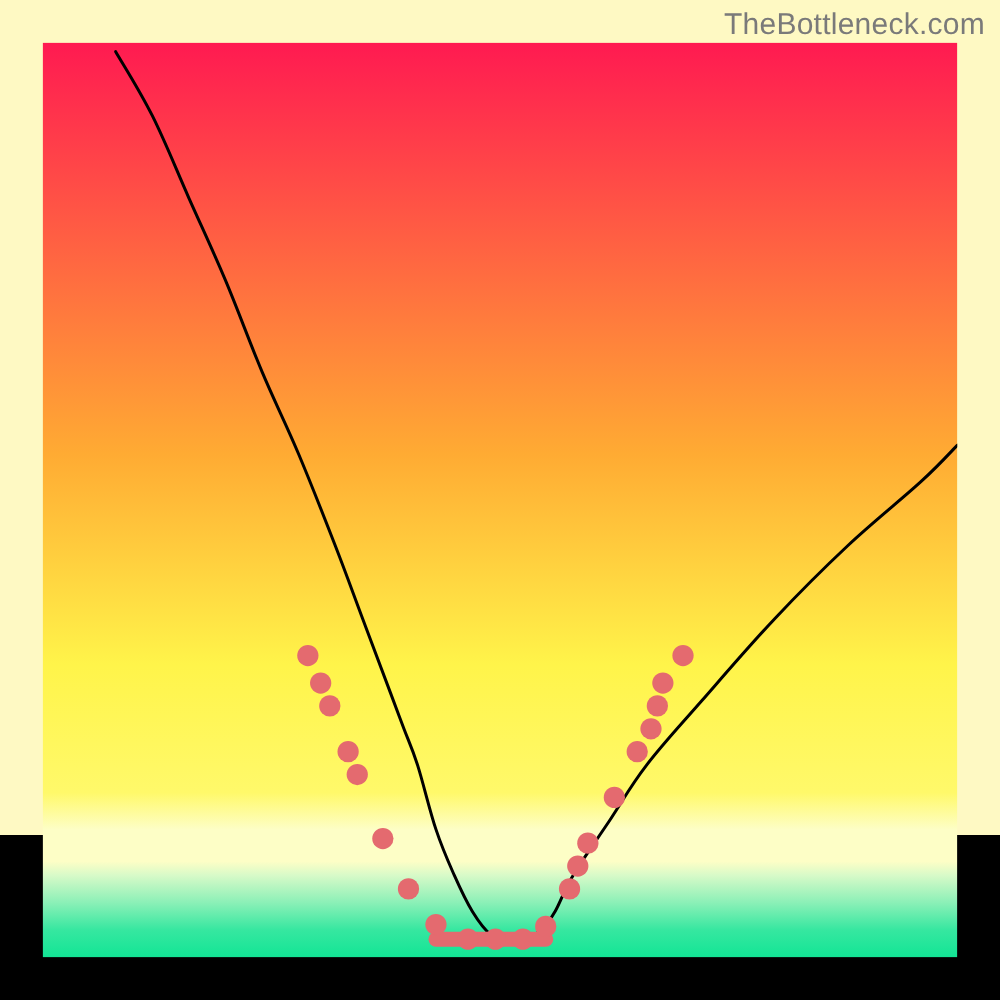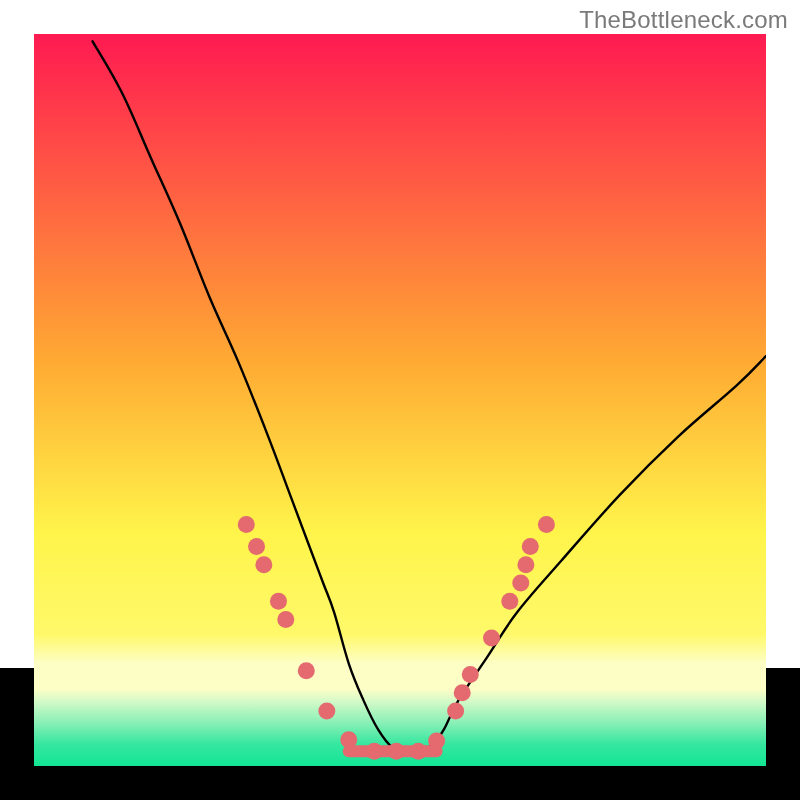--- a/index.html
+++ b/index.html
@@ -7,21 +7,21 @@
     padding: 0;
     width: 800px;
     height: 800px;
     background: #000000;
     overflow: hidden;
   }
   .stage {
     position: relative;
     width: 800px;
     height: 668px;
-    background: #ffffff;
+    background: #fef9c3;
   }
   .plot {
     position: absolute;
     left: 34px;
     top: 34px;
     width: 732px;
     height: 732px;
     overflow: hidden;
   }
   .watermark {

